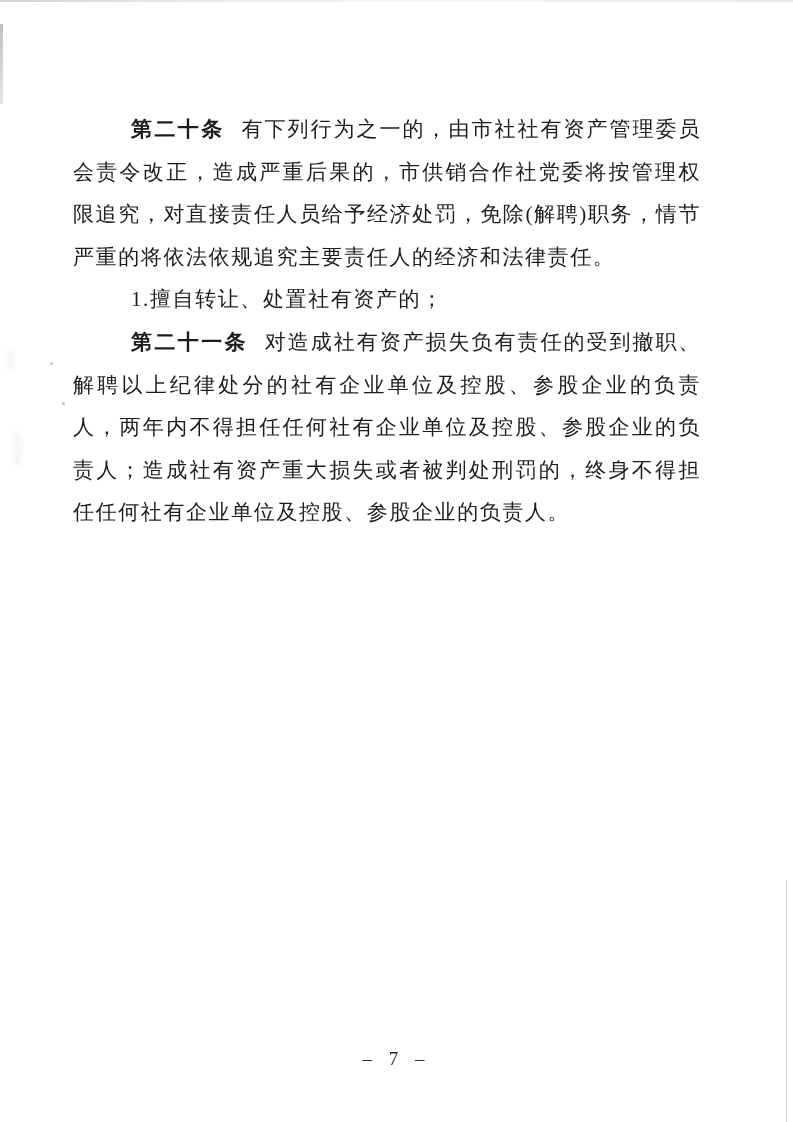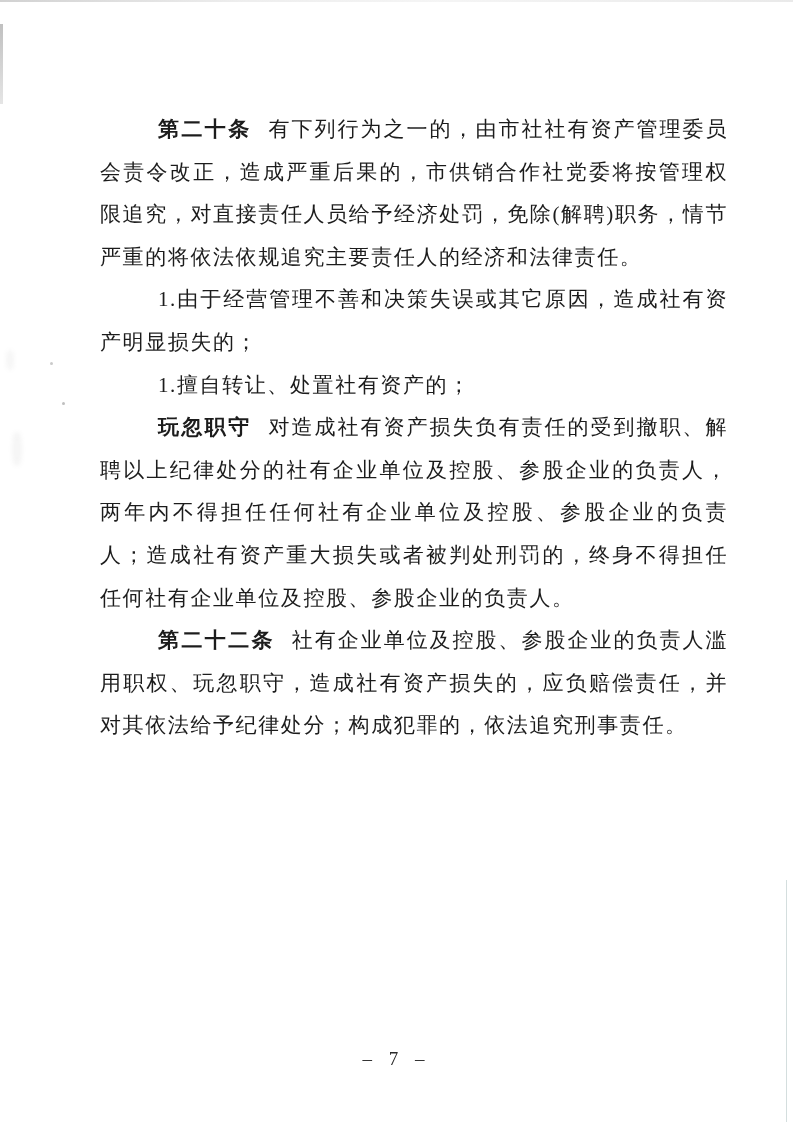--- a/index.html
+++ b/index.html
@@ -40,21 +40,21 @@
   }
   .speck { position: absolute; background: #8a8a8a; border-radius: 50%; }
   .speck.s1 { left: 50px;  top: 362px; width: 3px; height: 3px; opacity: 0.45; }
   .speck.s2 { left: 62px;  top: 402px; width: 3px; height: 3px; opacity: 0.55; }
   .speck.s3 { left: 12px;  top: 432px; width: 10px; height: 34px; opacity: 0.08; filter: blur(2px); border-radius: 40%; }
   .speck.s4 { left: 6px;   top: 350px; width: 8px; height: 20px; opacity: 0.07; filter: blur(2px); border-radius: 40%; }
 
   .content {
     position: absolute;
     top: 108px;
-    left: 100px;
+    left: 73px;
     width: 628px;
   }
   .content p {
     margin: 0;
     font-size: 21px;
     line-height: 42.6px;
     letter-spacing: 1.6px;
     text-align: justify;
     text-justify: inter-character;
     text-indent: 58px;
@@ -88,28 +88,26 @@
   <div class="edge-right"></div>
   <div class="speck s1"></div>
   <div class="speck s2"></div>
   <div class="speck s3"></div>
   <div class="speck s4"></div>
 
   <div class="content">
 
     <p><span class="article-label">第二十条</span><span>有下列行为之一的，由市社社有资产管理委员会责令改正，造成严重后果的，市供销合作社党委将按管理权限追究，对直接责任人员给予经济处罚，免除(解聘)职务，情节严重的将依法依规追究主要责任人的经济和法律责任。</span></p>
 
-    <p><span>1.由于经营管理不善和决策失误或其它原因，造成社有资产明显损失的；</span></p>
 
     <p><span>1.擅自转让、处置社有资产的；</span></p>
 
 
 
 
-    <p><span class="article-label">玩忽职守</span><span>对造成社有资产损失负有责任的受到撤职、解聘以上纪律处分的社有企业单位及控股、参股企业的负责人，两年内不得担任任何社有企业单位及控股、参股企业的负责人；造成社有资产重大损失或者被判处刑罚的，终身不得担任任何社有企业单位及控股、参股企业的负责人。</span></p>
+    <p><span class="article-label">第二十一条</span><span>对造成社有资产损失负有责任的受到撤职、解聘以上纪律处分的社有企业单位及控股、参股企业的负责人，两年内不得担任任何社有企业单位及控股、参股企业的负责人；造成社有资产重大损失或者被判处刑罚的，终身不得担任任何社有企业单位及控股、参股企业的负责人。</span></p>
 
-    <p><span class="article-label">第二十二条</span><span>社有企业单位及控股、参股企业的负责人滥用职权、玩忽职守，造成社有资产损失的，应负赔偿责任，并对其依法给予纪律处分；构成犯罪的，依法追究刑事责任。</span></p>
 
   </div>
 
   <div class="page-number">– 7 –</div>
 
 </div>
 
 </body></html>

